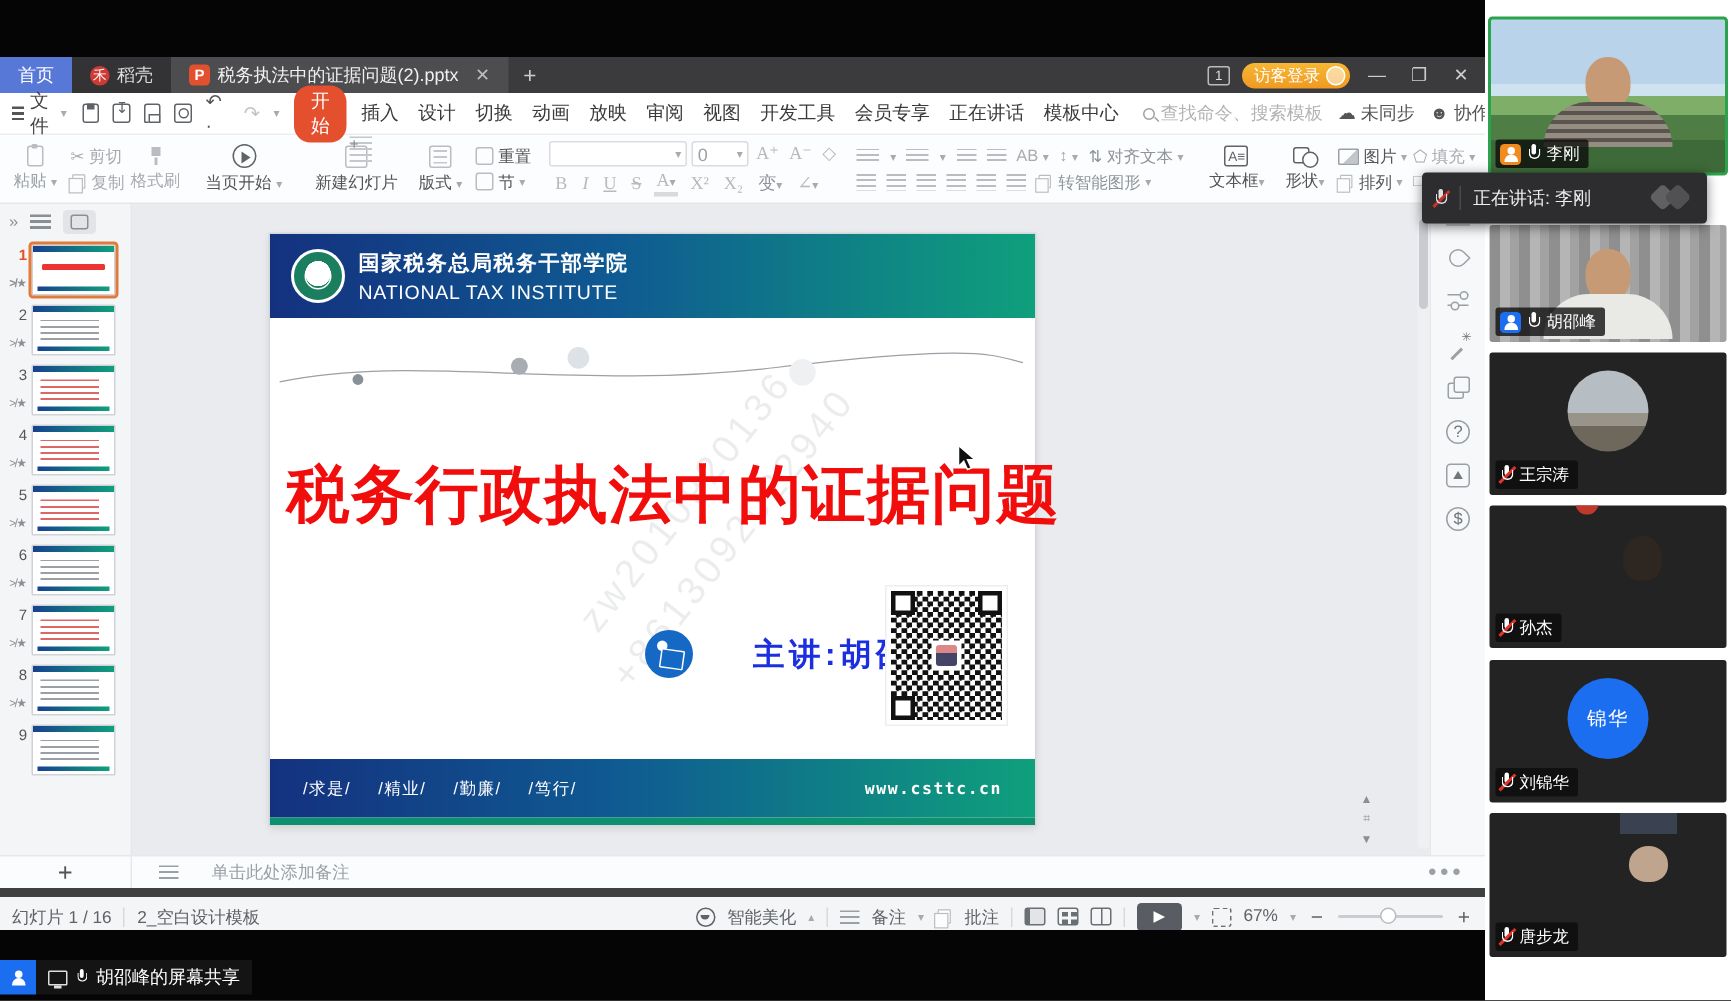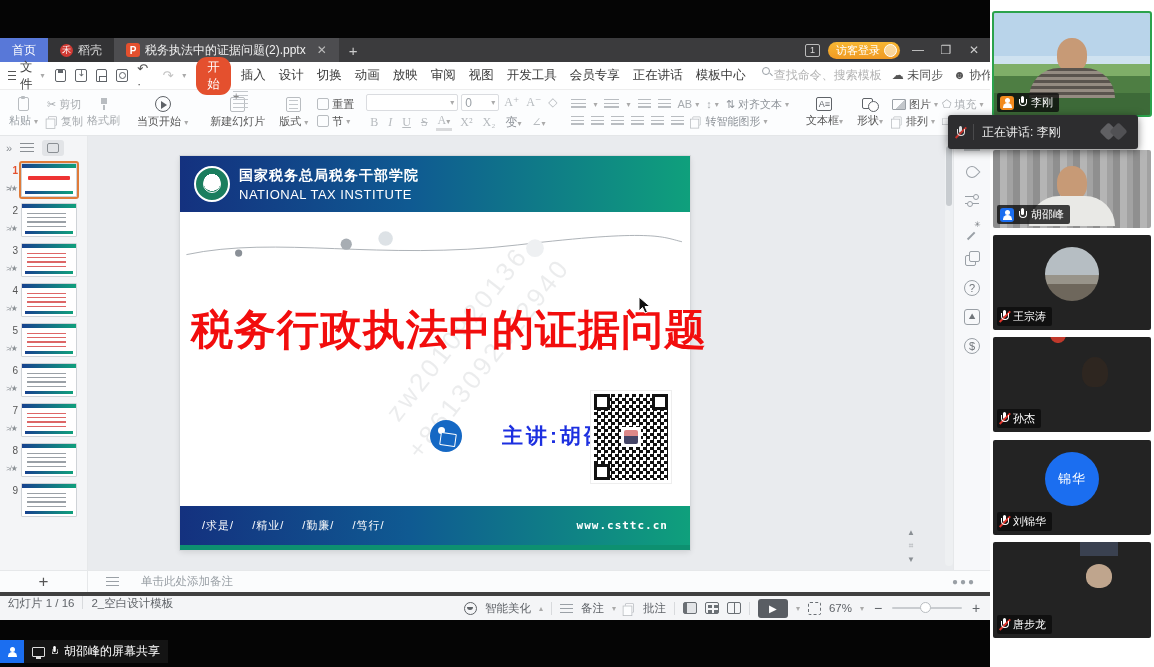--- a/index.html
+++ b/index.html
@@ -38,21 +38,21 @@
   .gi{display:inline-block;width:13px;height:13px;border:1.3px solid #5f6368;border-radius:2px;position:relative}
   .gi.save::after{content:"";position:absolute;left:2px;top:-1px;width:5px;height:4px;background:#5f6368}
   .gi.exp::after{content:"↧";position:absolute;left:1px;top:-3px;font-size:10px;color:#5f6368}
   .gi.print{border-radius:2px 2px 1px 1px}
   .gi.print::after{content:"";position:absolute;left:2px;bottom:-1px;width:6px;height:4px;background:#fff;border:1px solid #5f6368}
   .gi.prev::after{content:"";position:absolute;left:2px;top:2px;width:5px;height:5px;border:1.2px solid #5f6368;border-radius:50%}
   .arrtxt{font-size:13px;color:#555}
   .arrtxt.dis{color:#c3c3c3}
   .start-pill{background:#e4502e;color:#fff;border-radius:11px;padding:2px 11px;font-size:12.5px}
   .mitems{display:flex;gap:13px;color:#3a3a3a;font-size:12.5px;white-space:nowrap}
-  .msearch{display:flex;gap:4px;color:#b3b3b3;margin-left:6px;white-space:nowrap}
+  .msearch{display:flex;align-items:center;gap:4px;color:#b3b3b3;margin-left:6px;white-space:nowrap}
   .ic-search{width:8px;height:8px;border:1.4px solid #9aa0a6;border-radius:50%;position:relative}
   .ic-search::after{content:"";position:absolute;left:6px;top:6px;width:4px;height:1.4px;background:#9aa0a6;transform:rotate(45deg)}
   .mright{margin-left:auto;display:flex;align-items:center;gap:10px;color:#555;white-space:nowrap}
 
   
   .toolbar{height:46px;background:#fcfdfe;border-bottom:1px solid #e4e6e8;display:flex;align-items:stretch;padding:1px 4px;gap:4px}
   .tdiv{width:1px;background:#e6e8ea;margin:4px 2px}
   .tcol{display:flex;flex-direction:column;justify-content:center;gap:2px}
   .tbig{display:flex;flex-direction:column;align-items:center;justify-content:center;gap:2px;padding:0 5px;color:#9aa0a6}
   .tbig .lbl{font-size:11px;color:#9aa0a6;white-space:nowrap}
@@ -155,21 +155,21 @@
   .cursor{position:absolute;left:458px;top:140px;width:13px;height:19px;pointer-events:none}
 
   
   .notesbar{height:22px;background:#fbfcfd;border-top:1px solid #e6e8ea;display:flex;align-items:center}
   .addcell{width:88px;border-right:1px solid #e6e8ea;display:flex;align-items:center;justify-content:center;color:#555;font-size:17px;height:100%}
   .notestxt{display:flex;align-items:center;gap:22px;color:#9aa0a6;padding-left:18px;font-size:11.5px}
   .nicon{width:13px;height:9px;background:repeating-linear-gradient(#9aa0a6 0 1.2px,transparent 1.2px 3.8px)}
   .ndots{margin-left:auto;margin-right:14px;color:#9aa0a6;letter-spacing:2px;font-size:10px}
 
   
-  .statusbar{height:28px;background:#f4f5f7;border-top:4px solid #404040;display:flex;padding:0 8px;color:#5f6368;font-size:11.5px;gap:8px}
+  .statusbar{height:28px;background:#f4f5f7;border-top:6px solid #404040;display:flex;align-items:center;padding:13px 8px;color:#5f6368;font-size:11.5px;gap:8px}
   .sdiv{width:1px;height:13px;background:#d8dadd}
   .sright{margin-left:auto;display:flex;align-items:center;gap:8px}
   .beaut{width:13px;height:13px;border-radius:50%;border:1.4px solid #5f6368;position:relative}
   .beaut::after{content:"";position:absolute;left:2.5px;top:4px;width:6px;height:3px;border-radius:0 0 4px 4px;background:#5f6368}
   .vic{width:14px;height:12px;border:1.3px solid #6a6f74;border-radius:2px;position:relative}
   .vic.norm{background:linear-gradient(90deg,#6a6f74 3px,transparent 3px)}
   .vic.grid{background:
      linear-gradient(#6a6f74 0 0) 2px 2px/4px 3px no-repeat,
      linear-gradient(#6a6f74 0 0) 8px 2px/4px 3px no-repeat,
      linear-gradient(#6a6f74 0 0) 2px 7px/4px 3px no-repeat,

